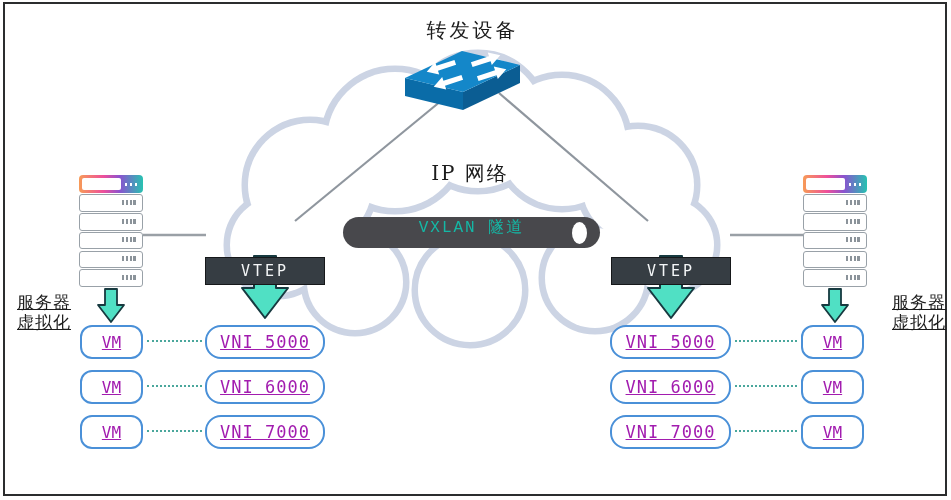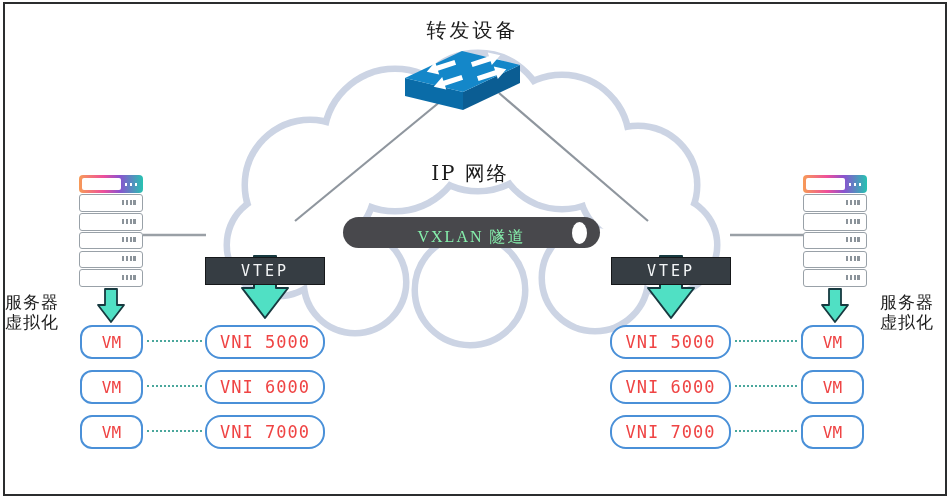--- a/index.html
+++ b/index.html
@@ -4,45 +4,45 @@
 <style>
   html,body{margin:0;padding:0;background:#fff;}
   #canvas{
     position:relative;width:951px;height:500px;background:#ffffff;overflow:hidden;
     font-family:"DejaVu Sans",sans-serif;
   }
   .frame{position:absolute;left:3px;top:2px;right:4px;bottom:4px;border:2.5px solid #2b2d2e;}
   .layer{position:absolute;left:0;top:0;width:951px;height:500px;}
   .abs{position:absolute;box-sizing:border-box;}
   .cn{font-family:"DejaVu Serif",serif;color:#1c1c1c;}
-  .mono{font-family:"DejaVu Sans Mono",monospace;color:#ef4444;}
+  .mono{font-family:"DejaVu Sans Mono",monospace;color:#a21caf;text-decoration:underline;}
   .title-label{font-size:20px;letter-spacing:3px;text-align:center;}
   .ipnet-label{font-size:20px;letter-spacing:2px;text-align:center;}
   .vtep{
     background:#363d43;border:1.5px solid #16181a;color:#f4f6f7;
     display:flex;align-items:center;justify-content:center;
     font-family:"DejaVu Sans Mono",monospace;font-size:15px;letter-spacing:3px;margin-top:36px;
   }
   .tunnel{
-    background:#48484c;border-radius:16px;color:#86efac;
-    display:flex;align-items:flex-end;justify-content:center;
-    font-family:Liberation Serif, serif;font-size:16px;letter-spacing:2px;
+    background:#48484c;border-radius:16px;color:#14b8a6;
+    display:flex;align-items:flex-start;justify-content:center;
+    font-family:Liberation Mono, monospace;font-size:16px;letter-spacing:2px;
   }
   .tunnel-endcap{
     position:absolute;right:13px;top:50%;transform:translateY(-50%);
     width:15px;height:22px;background:#ffffff;border-radius:50%;
   }
   .bluebox{
     background:#ffffff;border:2px solid #4a90d8;
     display:flex;align-items:center;justify-content:center;
   }
   .vmbox{border-radius:12px;font-size:16px;}
   .vnibox{border-radius:16px;font-size:17px;letter-spacing:1px;}
   .dotline{height:0;border-top:2.5px dotted #4aa79c;}
-  .virt-label{font-size:17px;line-height:20px;text-align:left;letter-spacing:1px;}
+  .virt-label{font-size:17px;line-height:20px;text-align:right;letter-spacing:1px;text-decoration:underline;}
   
   .server{display:flex;flex-direction:column;justify-content:space-between;width:64px;height:112px;}
   .srv-top{
     position:relative;height:18px;border-radius:4px;
     background:linear-gradient(90deg,#f79b57 0%,#ee4f9b 38%,#8a53cf 64%,#27c2b1 100%);
   }
   .srv-top .panel{position:absolute;left:3px;top:3px;right:22px;bottom:3px;background:#fff;border-radius:2px;}
   .srv-top .dot{position:absolute;top:8px;width:2.5px;height:2.5px;background:#fff;}
   .srv-row{position:relative;height:15.5px;background:#fff;border:1.6px solid #99a1a8;border-radius:3px;}
   .srv-row .vent{

